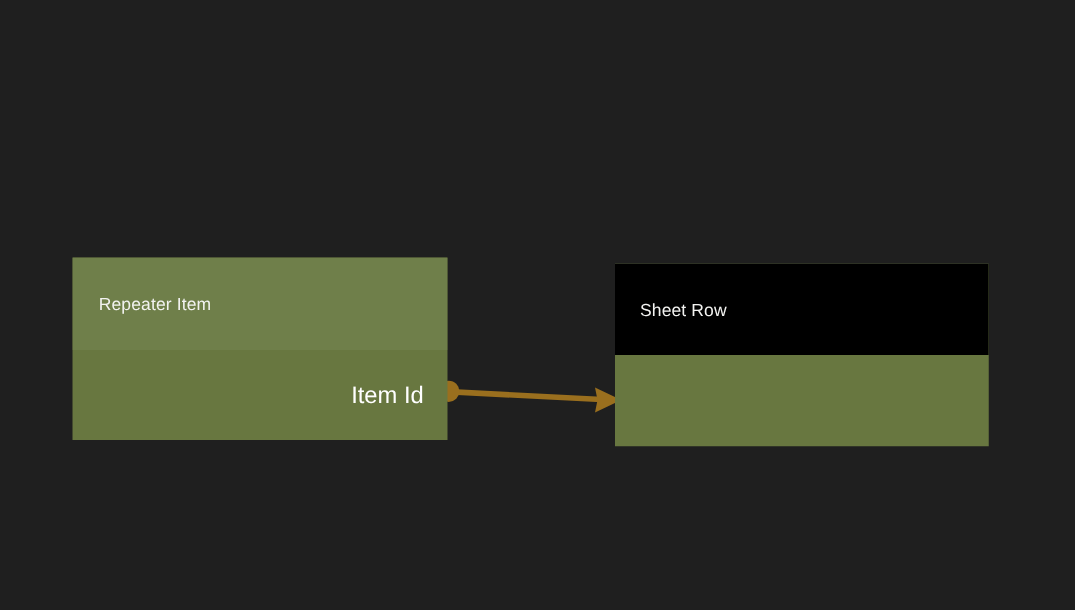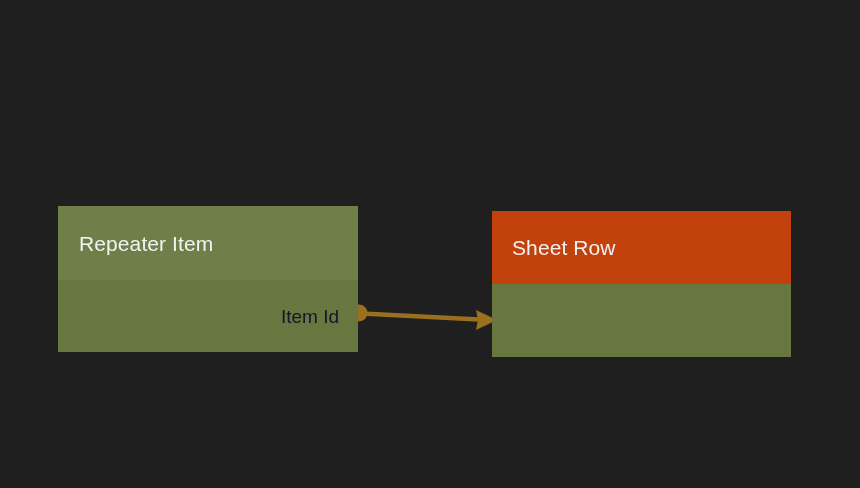--- a/index.html
+++ b/index.html
@@ -23,37 +23,37 @@
     position: absolute;
     box-sizing: border-box;
     overflow: hidden;
   }
   .node-header {
     box-sizing: border-box;
     width: 100%;
     display: flex;
     align-items: center;
     color: #f2f2f0;
-    font-size: 21px;
+    font-size: 14px;
     font-weight: 400;
     letter-spacing: 0.1px;
     line-height: 1;
     white-space: nowrap;
   }
   .node-body {
     box-sizing: border-box;
     width: 100%;
     display: flex;
     flex-direction: column;
   }
   .node-field {
     box-sizing: border-box;
     display: flex;
     align-items: center;
-    color: #0f172a;
+    color: #ffffff;
     font-size: 19px;
     font-weight: 400;
     line-height: 1;
     white-space: nowrap;
   }
 
   
   #node-repeater-item {
     left: 58px;
     top: 206px;
@@ -125,18 +125,18 @@
       <span>Repeater Item</span>
     </div>
     <div class="node-body">
       <div class="node-field">
         <span>Item Id</span>
       </div>
     </div>
   </div>
 
   <div class="node" id="node-sheet-row" style="background: rgb(104, 119, 64);">
-    <div class="node-header" style="background: #c2410c; color: rgb(242, 242, 240); text-align: right;">
+    <div class="node-header" style="background: #000000; color: rgb(242, 242, 240); text-align: right;">
       <span>Sheet Row</span>
     </div>
   </div>
 
 </div>
 
 </body></html>

